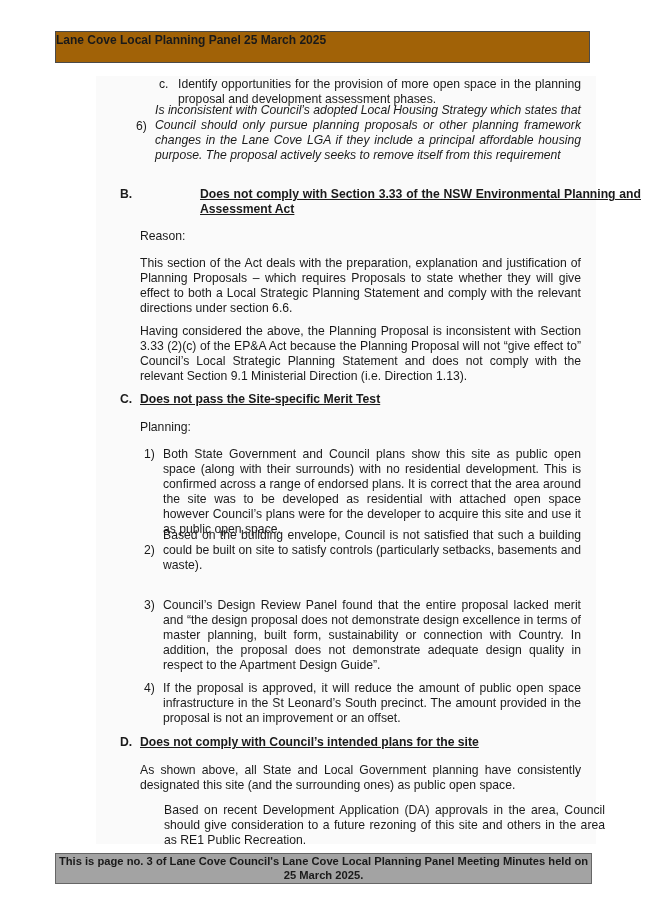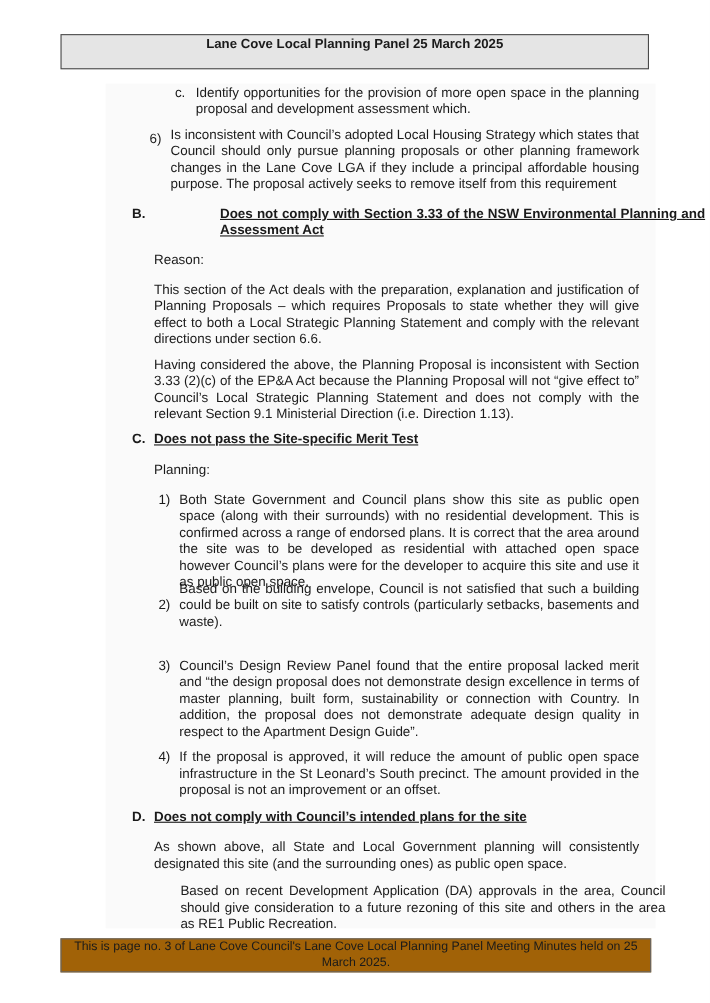--- a/index.html
+++ b/index.html
@@ -3,58 +3,59 @@
 <meta charset="utf-8">
 <style>
   html, body { margin: 0; padding: 0; background: #ffffff; }
   body {
     width: 645px; height: 912px; position: relative; overflow: hidden;
     font-family: "Liberation Sans", sans-serif; color: #1a1a1a;
     font-size: 12.2px; line-height: 15px;
   }
   .header-box {
     position: absolute; left: 55px; top: 31px; width: 533px; height: 29px;
-    background: #e5e5e5; border: 1.5px solid #4a4a4a;
-    text-align: center; font-weight: bold; font-size: 12px; line-height: 14px;
+    background: #a16207; border: 1.5px solid #4a4a4a;
+    font-weight: bold; font-size: 12px; line-height: 14px;
     padding-top: 1px; box-sizing: content-box;
   }
   .body-panel {
     position: absolute; left: 96px; top: 76px; width: 500px; height: 768px;
     background: #fafafa;
   }
   .content {
     position: absolute; left: 0; top: 0; width: 645px;
   }
   .p { position: absolute; text-align: justify; text-align-last: left; }
   .marker { position: absolute; }
   .heading { font-weight: bold; text-decoration: underline; }
   .italic { }
   .footer-box {
     position: absolute; left: 55px; top: 853px; width: 535px; height: 28px;
-    border: 1px solid #666; background: #a16207;
+    border: 1px solid #666; background: #a3a3a3;
     text-align: center; font-size: 11.2px; line-height: 13.5px; padding-top: 1px;
     box-sizing: content-box;
+    font-weight: bold;
   }
 </style>
 </head>
 <body>
 
 <div class="header-box">
   <div>Lane Cove Local Planning Panel 25 March 2025</div>
 </div>
 
 <div class="body-panel"></div>
 
 <div class="content">
 
   <span class="marker" style="left:159px; top:77px;">c.</span>
-  <div class="p" style="left:178px; top:77px; width:403px;">Identify opportunities for the provision of more open space in the planning proposal and development assessment which.</div>
+  <div class="p" style="left:178px; top:77px; width:403px;">Identify opportunities for the provision of more open space in the planning proposal and development assessment phases.</div>
 
   <span class="marker" style="left:136px; top:119px;">6)</span>
-  <div class="p" style="left:155px; top:115px; width:426px;">Is inconsistent with Council’s adopted Local Housing Strategy which states that Council should only pursue planning proposals or other planning framework changes in the Lane Cove LGA if they include a principal affordable housing purpose. The proposal actively seeks to remove itself from this requirement</div>
+  <div class="p" style="left:155px; top:103px; width:426px;font-style:italic;">Is inconsistent with Council’s adopted Local Housing Strategy which states that Council should only pursue planning proposals or other planning framework changes in the Lane Cove LGA if they include a principal affordable housing purpose. The proposal actively seeks to remove itself from this requirement</div>
 
   <span class="marker heading-letter" style="left:120px; top:187px; font-weight:bold;">B.</span>
   <div class="p heading" style="left:152px; top:187px; width:441px;margin-left:48px;">Does not comply with Section 3.33 of the NSW Environmental Planning and Assessment Act</div>
   <div class="p italic" style="left:140px; top:229px; width:441px;">Reason:</div>
   <div class="p" style="left:140px; top:256px; width:441px;">This section of the Act deals with the preparation, explanation and justification of Planning Proposals – which requires Proposals to state whether they will give effect to both a Local Strategic Planning Statement and comply with the relevant directions under section 6.6.</div>
   <div class="p" style="left:140px; top:324px; width:441px;">Having considered the above, the Planning Proposal is inconsistent with Section 3.33 (2)(c) of the EP&amp;A Act because the Planning Proposal will not “give effect to” Council’s Local Strategic Planning Statement and does not comply with the relevant Section 9.1 Ministerial Direction (i.e. Direction 1.13).</div>
 
   <span class="marker" style="left:120px; top:392px; font-weight:bold;">C.</span>
   <div class="p heading" style="left:140px; top:392px; width:441px;">Does not pass the Site-specific Merit Test</div>
   <div class="p italic" style="left:140px; top:420px; width:441px;">Planning:</div>
@@ -66,19 +67,19 @@
   <div class="p" style="left:163px; top:528px; width:418px;">Based on the building envelope, Council is not satisfied that such a building could be built on site to satisfy controls (particularly setbacks, basements and waste).</div>
 
   <span class="marker" style="left:144px; top:598px;">3)</span>
   <div class="p" style="left:163px; top:598px; width:418px;"><span>Council’s Design Review Panel found that the entire proposal lacked merit and “</span><span class="italic">the design proposal does not demonstrate design excellence in terms of master planning, built form, sustainability or connection with Country. In addition, the proposal does not demonstrate adequate design quality in respect to the Apartment Design Guide</span><span>”.</span></div>
 
   <span class="marker" style="left:144px; top:681px;">4)</span>
   <div class="p" style="left:163px; top:681px; width:418px;">If the proposal is approved, it will reduce the amount of public open space infrastructure in the St Leonard’s South precinct. The amount provided in the proposal is not an improvement or an offset.</div>
 
   <span class="marker" style="left:120px; top:735px; font-weight:bold;">D.</span>
   <div class="p heading" style="left:140px; top:735px; width:441px;">Does not comply with Council’s intended plans for the site</div>
-  <div class="p" style="left:140px; top:763px; width:441px;">As shown above, all State and Local Government planning will consistently designated this site (and the surrounding ones) as public open space.</div>
+  <div class="p" style="left:140px; top:763px; width:441px;">As shown above, all State and Local Government planning have consistently designated this site (and the surrounding ones) as public open space.</div>
   <div class="p" style="left:140px; top:803px; width:441px;margin-left:24px;">Based on recent Development Application (DA) approvals in the area, Council should give consideration to a future rezoning of this site and others in the area as RE1 Public Recreation.</div>
 </div>
 
 <div class="footer-box">
   <div>This is page no. 3 of Lane Cove Council's Lane Cove Local Planning Panel Meeting Minutes held on 25 March 2025.</div>
 </div>
 
 </body></html>

